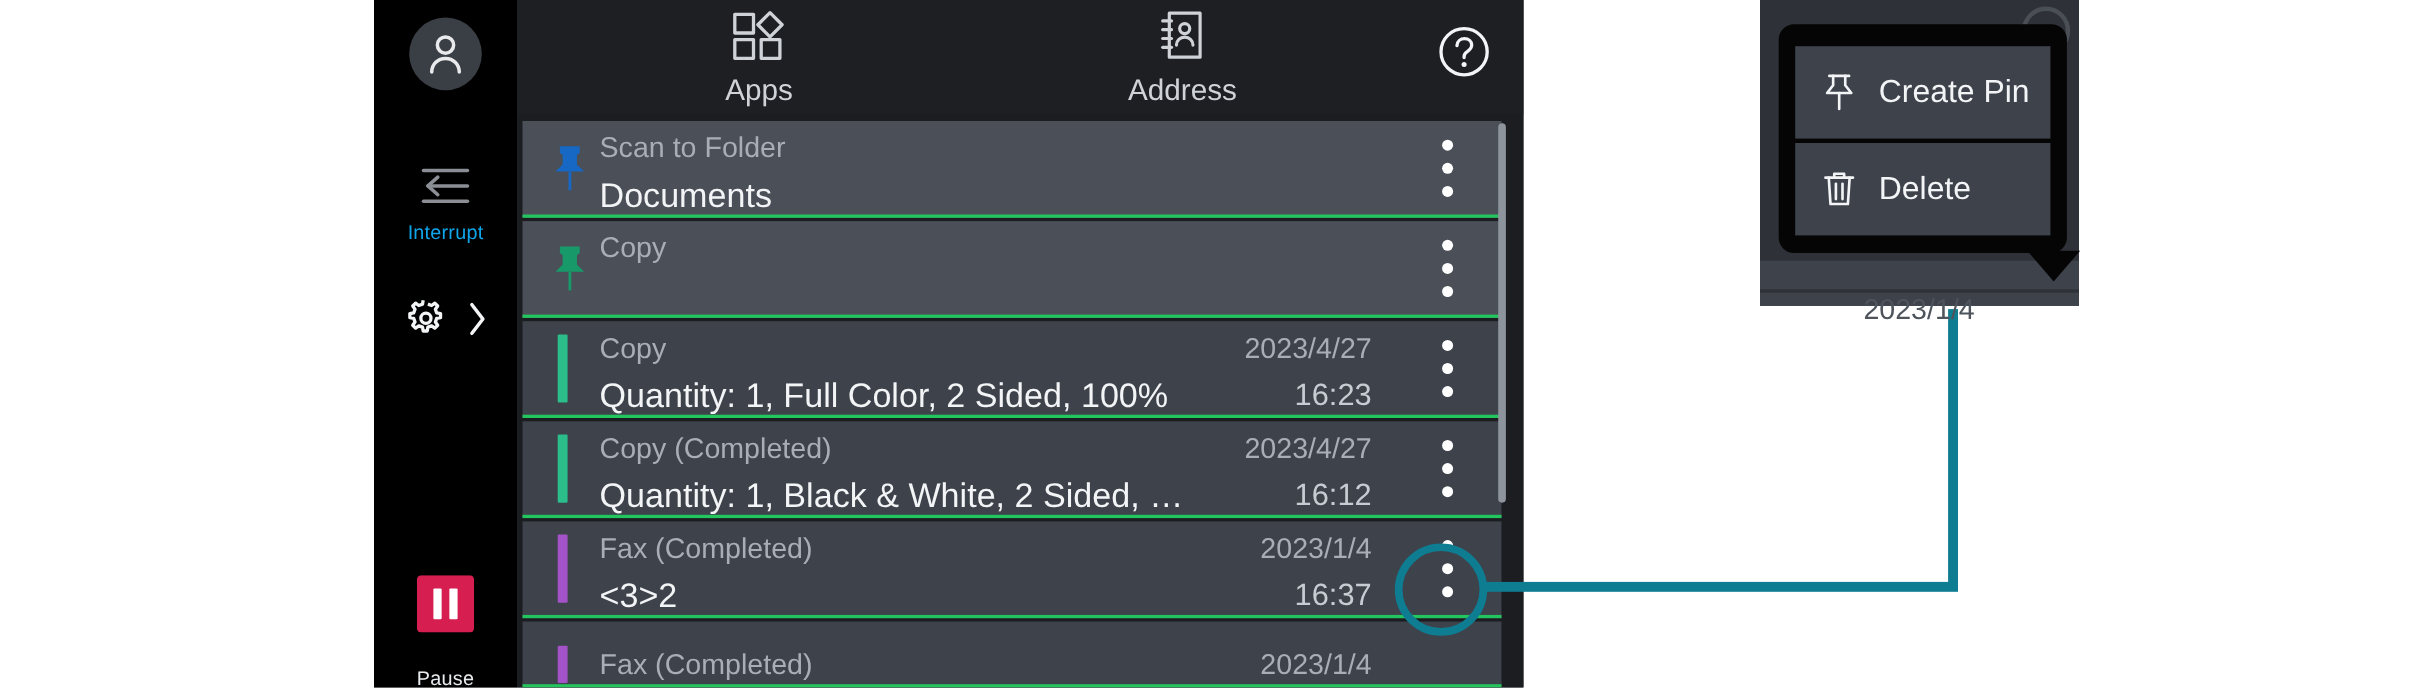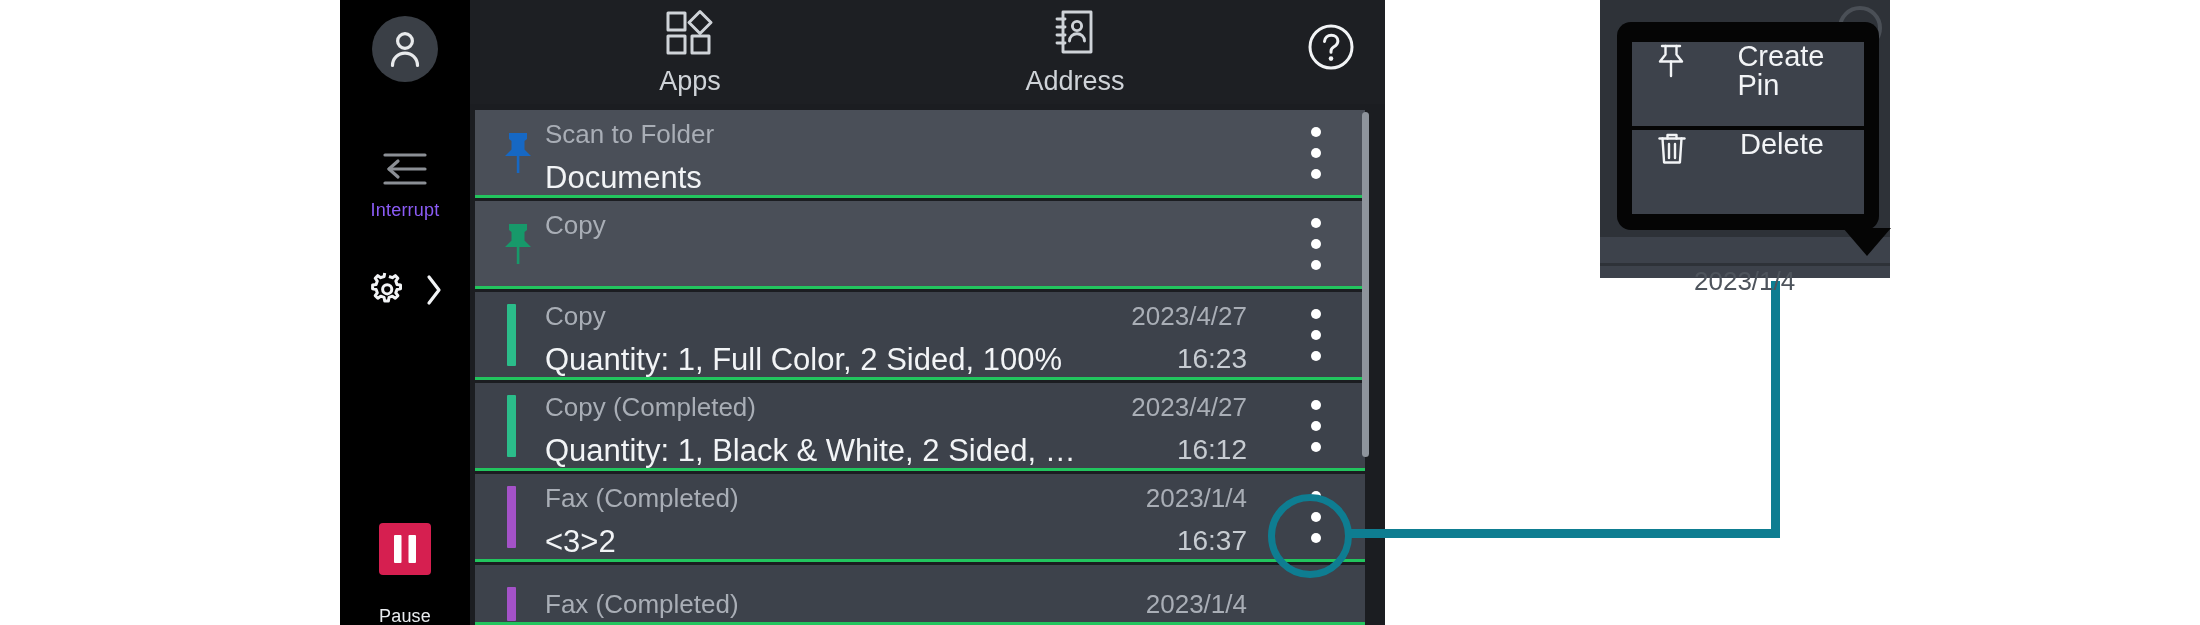--- a/index.html
+++ b/index.html
@@ -5,21 +5,21 @@
   html,body{margin:0;padding:0;background:#ffffff;}
   body{width:2200px;height:625px;font-family:"Liberation Sans","DejaVu Sans",sans-serif;overflow:hidden;}
   .stage{position:relative;width:2200px;height:625px;background:#ffffff;}
 
   
   .device{position:absolute;left:340px;top:0;width:1045px;height:625px;background:#000000;overflow:hidden;}
 
   
   .rail{position:absolute;left:0;top:0;width:130px;height:625px;background:#000000;}
   .rail-item{position:absolute;left:0;width:130px;display:flex;flex-direction:column;align-items:center;justify-content:flex-start;}
-  .rail-label{font-size:18px;color:#8b5cf6;margin-top:7px;letter-spacing:.2px;line-height:1;}
+  .rail-label{font-size:18px;color:#0ea5e9;margin-top:7px;letter-spacing:.2px;line-height:1;}
   .rail-label.bright{color:#e9ecef;}
   .avatar{width:66px;height:66px;border-radius:50%;background:#3a3f46;display:flex;align-items:center;justify-content:center;}
 
   
   .main{position:absolute;left:130px;top:0;width:915px;height:625px;background:#1b1d21;}
   .topbar{position:absolute;left:0;top:0;width:915px;height:104px;background:#1d1f23;}
   .topitem{position:absolute;top:8px;display:flex;flex-direction:column;align-items:center;width:150px;}
   .topitem .tl{margin-top:6px;font-size:27px;line-height:1;color:#cfd3d8;}
   .topitem.active .tl{color:#6fc7ef;}
   .help{position:absolute;right:30px;top:23px;width:48px;height:48px;}
@@ -43,21 +43,21 @@
   .ring{position:absolute;width:84px;height:84px;border:7px solid #0e7d91;border-radius:50%;box-sizing:border-box;}
 
   
   .conn-h{position:absolute;background:#0e7d91;}
   .conn-v{position:absolute;background:#0e7d91;}
 
   
   .callout{position:absolute;left:1600px;top:0;width:290px;height:278px;background:#2e3238;}
   .menu{position:absolute;left:1617px;top:22px;width:262px;height:208px;background:#050505;border-radius:14px;}
   .menu-inner{position:absolute;left:15px;top:20px;width:232px;height:172px;}
-  .mi{position:relative;width:232px;height:84px;background:#3d424b;display:flex;align-items:flex-start;box-sizing:border-box;gap:32px;}
+  .mi{position:relative;width:232px;height:84px;background:#3d424b;display:flex;align-items:center;box-sizing:border-box;}
   .mi + .mi{margin-top:4px;}
   .mi-ico{width:34px;height:38px;margin-left:23px;display:flex;align-items:center;justify-content:center;}
   .mi-label{margin-left:19px;font-size:29px;color:#f2f4f6;line-height:1;}
   .menu-arrow{position:absolute;left:1843px;top:228px;width:0;height:0;border-left:24px solid transparent;border-right:24px solid transparent;border-top:28px solid #050505;}
   .ghost-help{position:absolute;left:1838px;top:6px;width:44px;height:44px;border:4px solid #4a4f56;border-radius:50%;box-sizing:border-box;}
   .ghost-row{position:absolute;background:#3d424b;}
   .ghost-text{position:absolute;font-size:26px;color:#4e545c;line-height:1;}
 </style>
 </head>
 <body>

